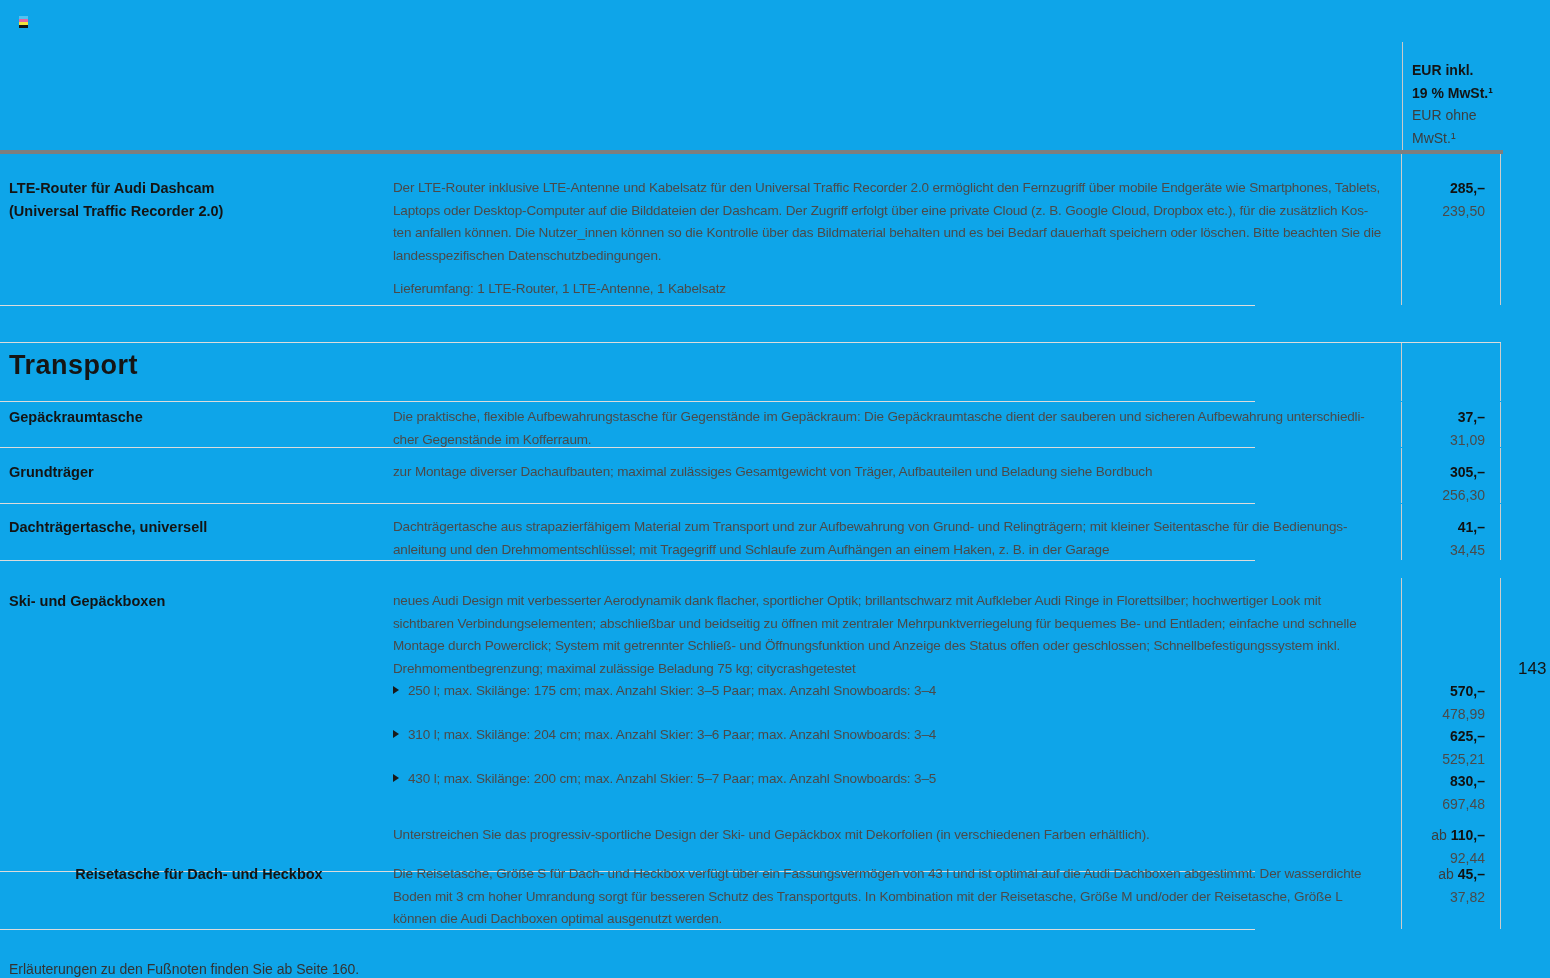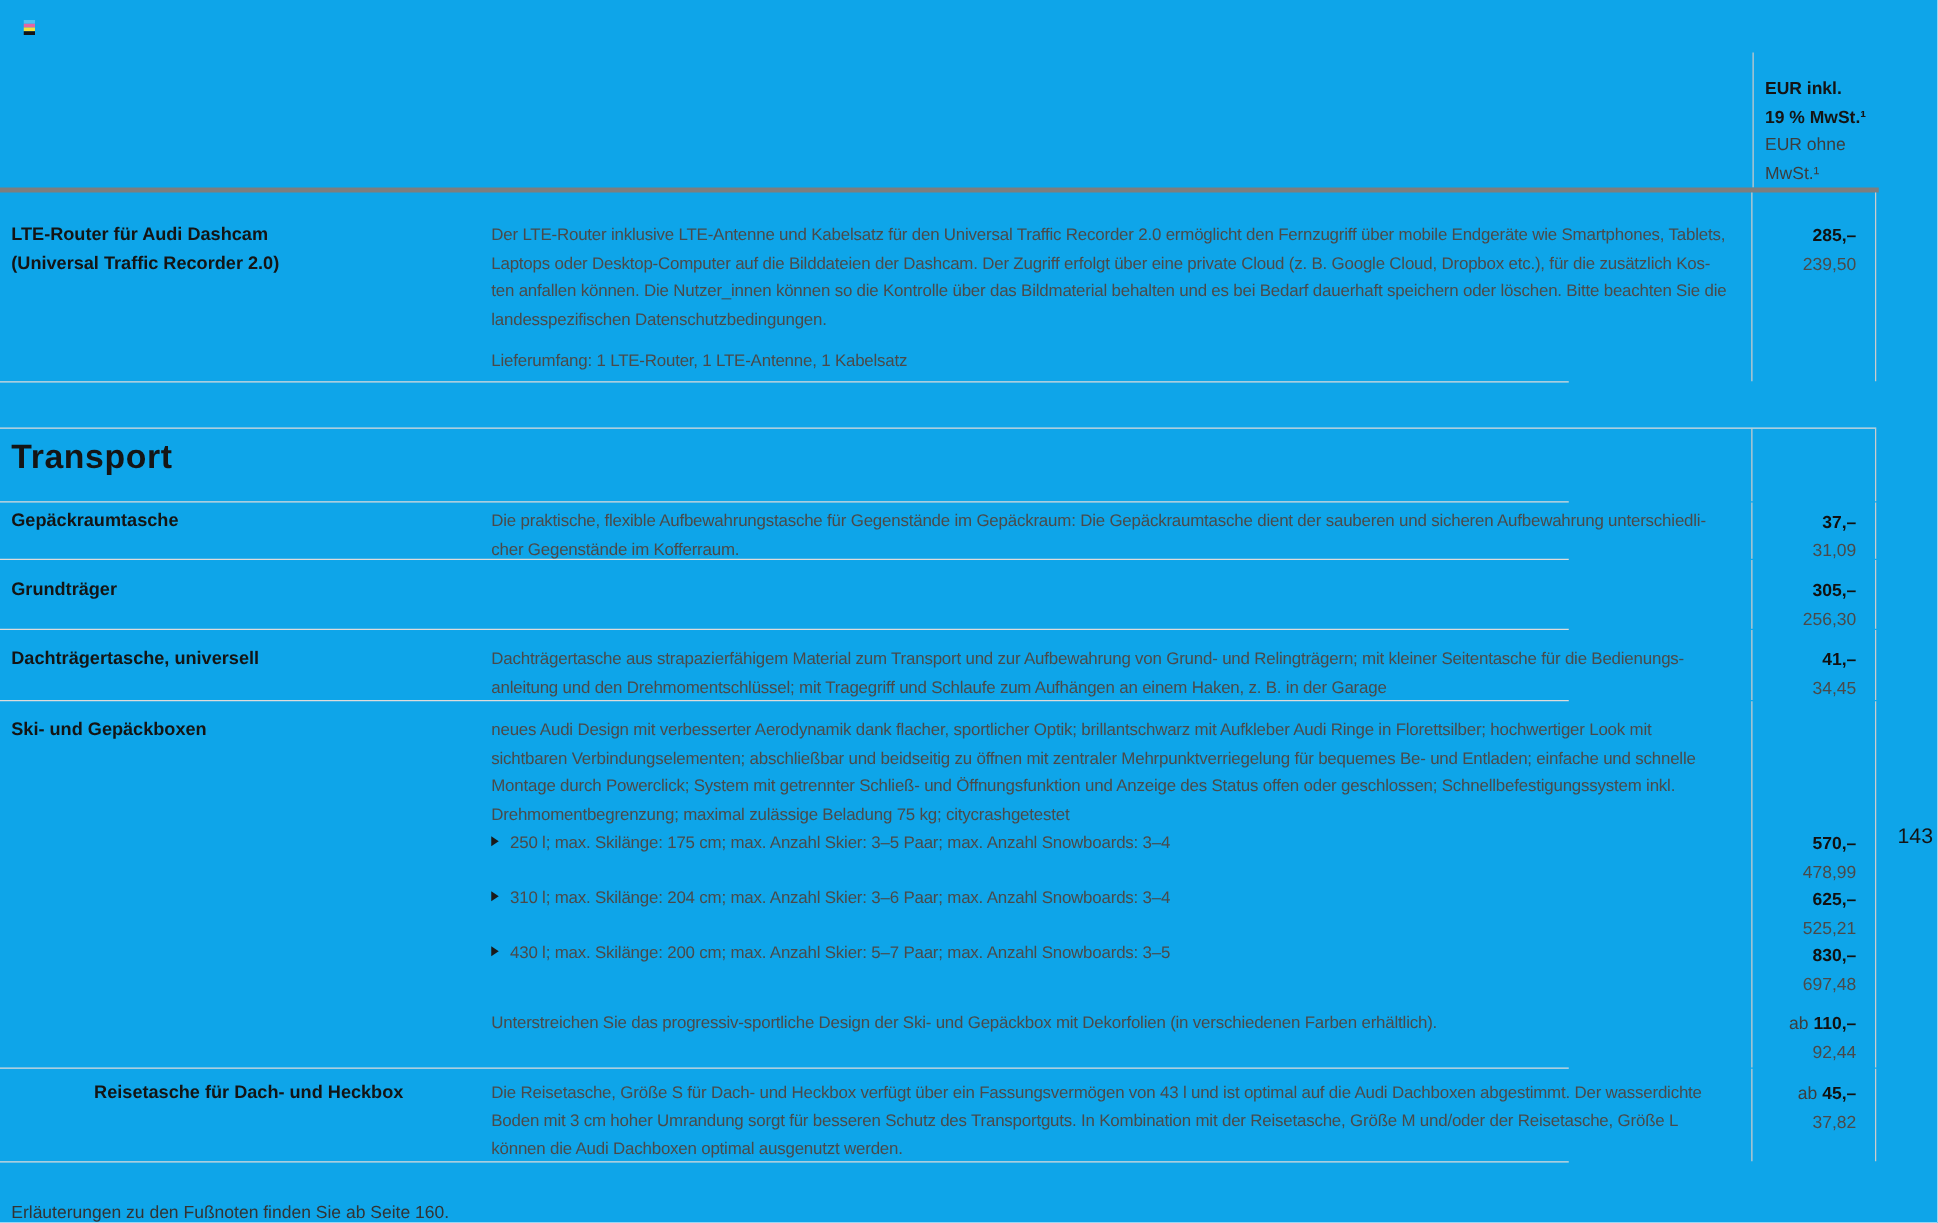--- a/index.html
+++ b/index.html
@@ -127,20 +127,23 @@
       <div class="p excl">31,09</div>
     </div>
   </section>
 
   <section class="row" style="top:448px;height:56px;">
     <div class="vline vl-a"></div>
     <div class="vline vl-b"></div>
     <div class="namecol" style="top:13px;">
         <div class="ln">Grundträger</div>
       </div>
+    <div class="desccol" style="top:13px;">
+        <div class="ln">zur Montage diverser Dachaufbauten; maximal zulässiges Gesamtgewicht von Träger, Aufbauteilen und Beladung siehe Bordbuch</div>
+      </div>
     <div class="pricecell" style="top:13px;">
       <div class="p incl">305,–</div>
       <div class="p excl">256,30</div>
     </div>
   </section>
 
   <section class="row" style="top:504px;height:57px;">
     <div class="vline vl-a"></div>
     <div class="vline vl-b"></div>
     <div class="namecol" style="top:12px;">
@@ -149,21 +152,21 @@
     <div class="desccol" style="top:12px;">
         <div class="ln">Dachträgertasche aus strapazierfähigem Material zum Transport und zur Aufbewahrung von Grund- und Relingträgern; mit kleiner Seitentasche für die Bedienungs-</div>
         <div class="ln">anleitung und den Drehmomentschlüssel; mit Tragegriff und Schlaufe zum Aufhängen an einem Haken, z. B. in der Garage</div>
       </div>
     <div class="pricecell" style="top:12px;">
       <div class="p incl">41,–</div>
       <div class="p excl">34,45</div>
     </div>
   </section>
 
-  <section class="row" style="top:561px;height:294px;">
+  <section class="row" style="top:578px;height:294px;">
     <div class="vline vl-a"></div>
     <div class="vline vl-b"></div>
     <div class="namecol" style="top:12px;">
         <div class="ln">Ski- und Gepäckboxen</div>
       </div>
     <div class="desccol" style="top:12px;">
       <div>
           <div class="ln">neues Audi Design mit verbesserter Aerodynamik dank flacher, sportlicher Optik; brillantschwarz mit Aufkleber Audi Ringe in Florettsilber; hochwertiger Look mit</div>
           <div class="ln">sichtbaren Verbindungselementen; abschließbar und beidseitig zu öffnen mit zentraler Mehrpunktverriegelung für bequemes Be- und Entladen; einfache und schnelle</div>
           <div class="ln">Montage durch Powerclick; System mit getrennter Schließ- und Öffnungsfunktion und Anzeige des Status offen oder geschlossen; Schnellbefestigungssystem inkl.</div>

